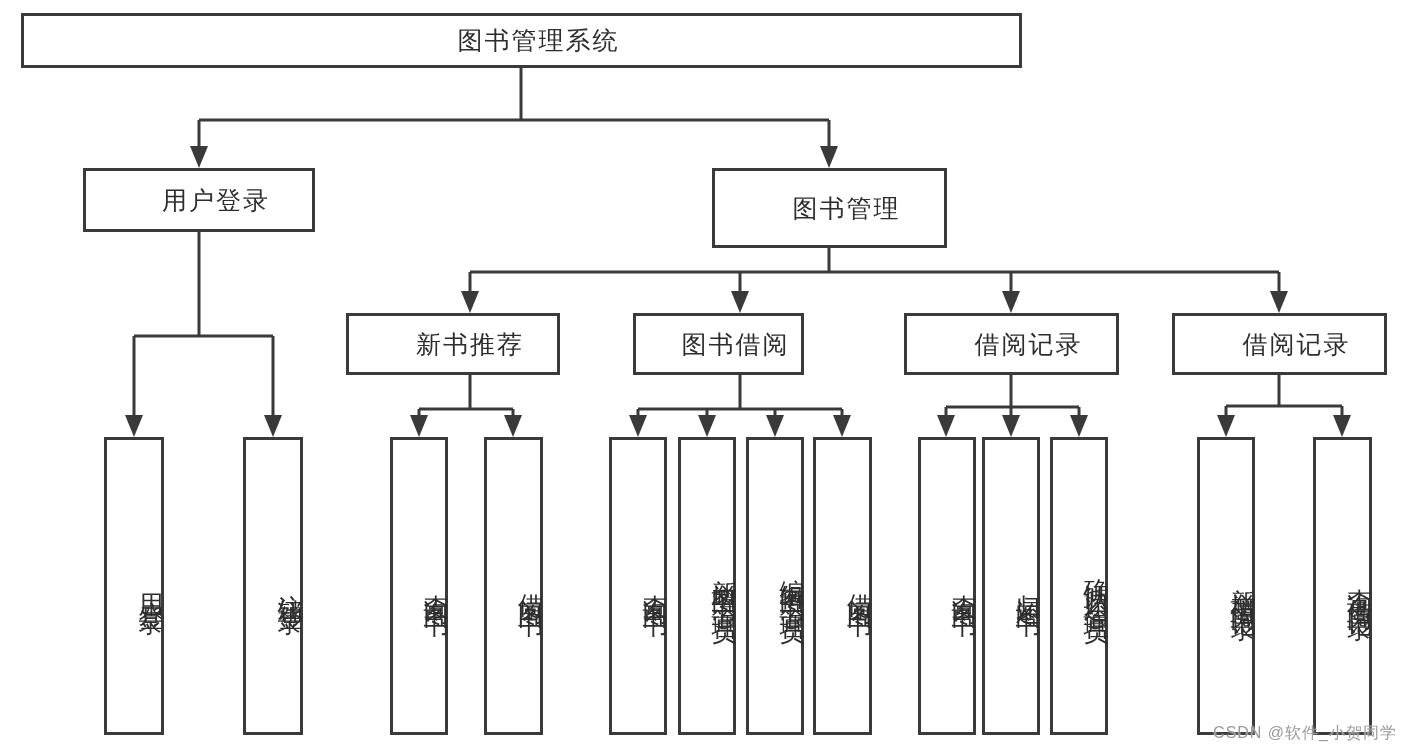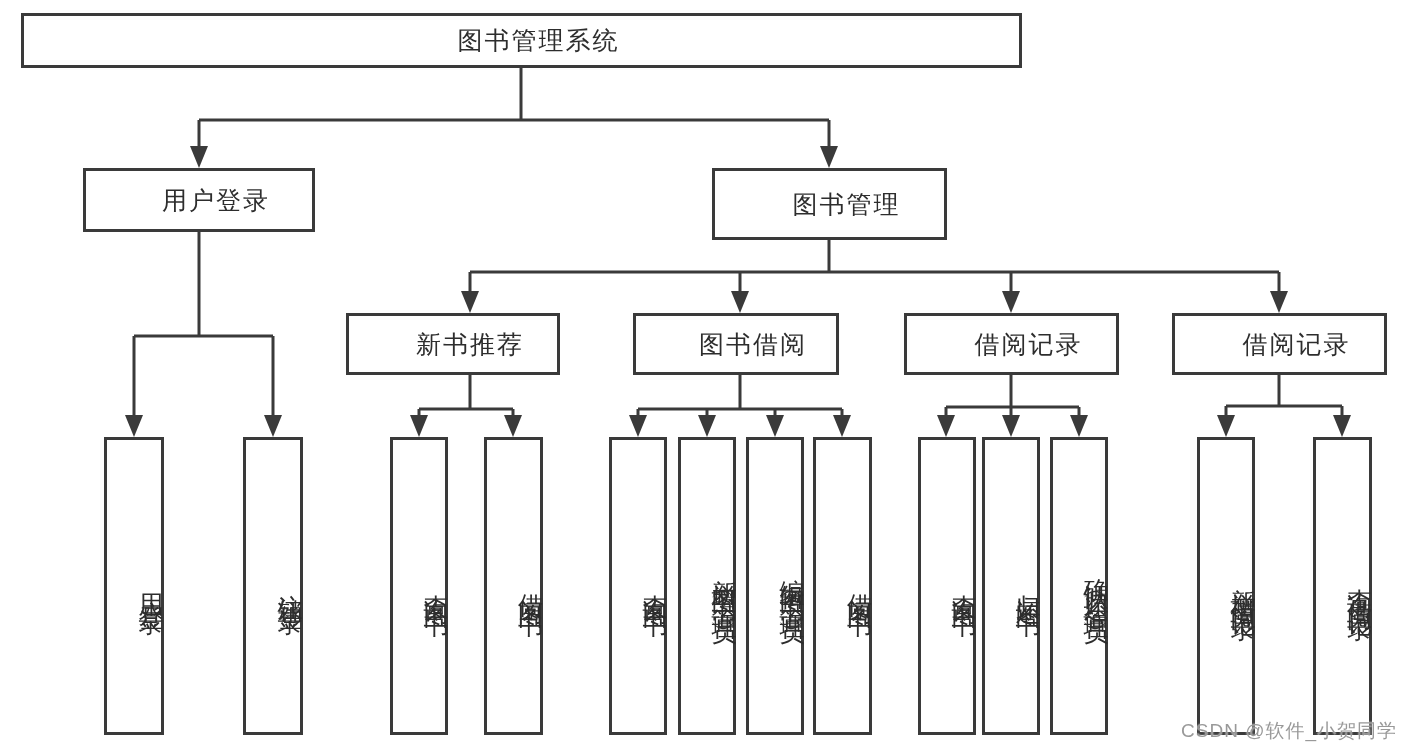--- a/index.html
+++ b/index.html
@@ -29,21 +29,21 @@
     font-size:25px;
     letter-spacing:6px;
     font-weight:500;
     line-height:1;
     white-space:nowrap;
   }
   .watermark{
     position:absolute;
     right:8px;
     bottom:3px;
-    font-size:19px;
+    font-size:16px;
     letter-spacing:1px;
     color:rgba(148,148,148,0.95);
     text-shadow:0 0 2px #ffffff;
     z-index:5;
   }
 </style>
 </head>
 <body>
 
 <div id="canvas">
@@ -91,28 +91,28 @@
     </g>
   </svg>
 
   <div class="node hnode" style="left:21px;top:13px;width:1001px;height:55px;">
     <span>图书管理系统</span>
   </div>
 
   <div class="node hnode" style="left:83px;top:168px;width:232px;height:64px;">
     <span>用户登录</span>
   </div>
-  <div class="node hnode" style="left:712px;top:168px;width:235px;height:72px;">
+  <div class="node hnode" style="left:712px;top:168px;width:235px;height:80px;">
     <span>图书管理</span>
   </div>
 
   <div class="node hnode" style="left:346px;top:313px;width:214px;height:62px;">
     <span>新书推荐</span>
   </div>
-  <div class="node hnode" style="left:633px;top:313px;width:206px;height:62px;">
+  <div class="node hnode" style="left:633px;top:313px;width:171px;height:62px;">
     <span>图书借阅</span>
   </div>
   <div class="node hnode" style="left:904px;top:313px;width:215px;height:62px;">
     <span>借阅记录</span>
   </div>
   <div class="node hnode" style="left:1172px;top:313px;width:215px;height:62px;">
     <span>借阅记录</span>
   </div>
 
   <div class="node leaf" style="left:104px;top:437px;width:60px;height:298px;">

